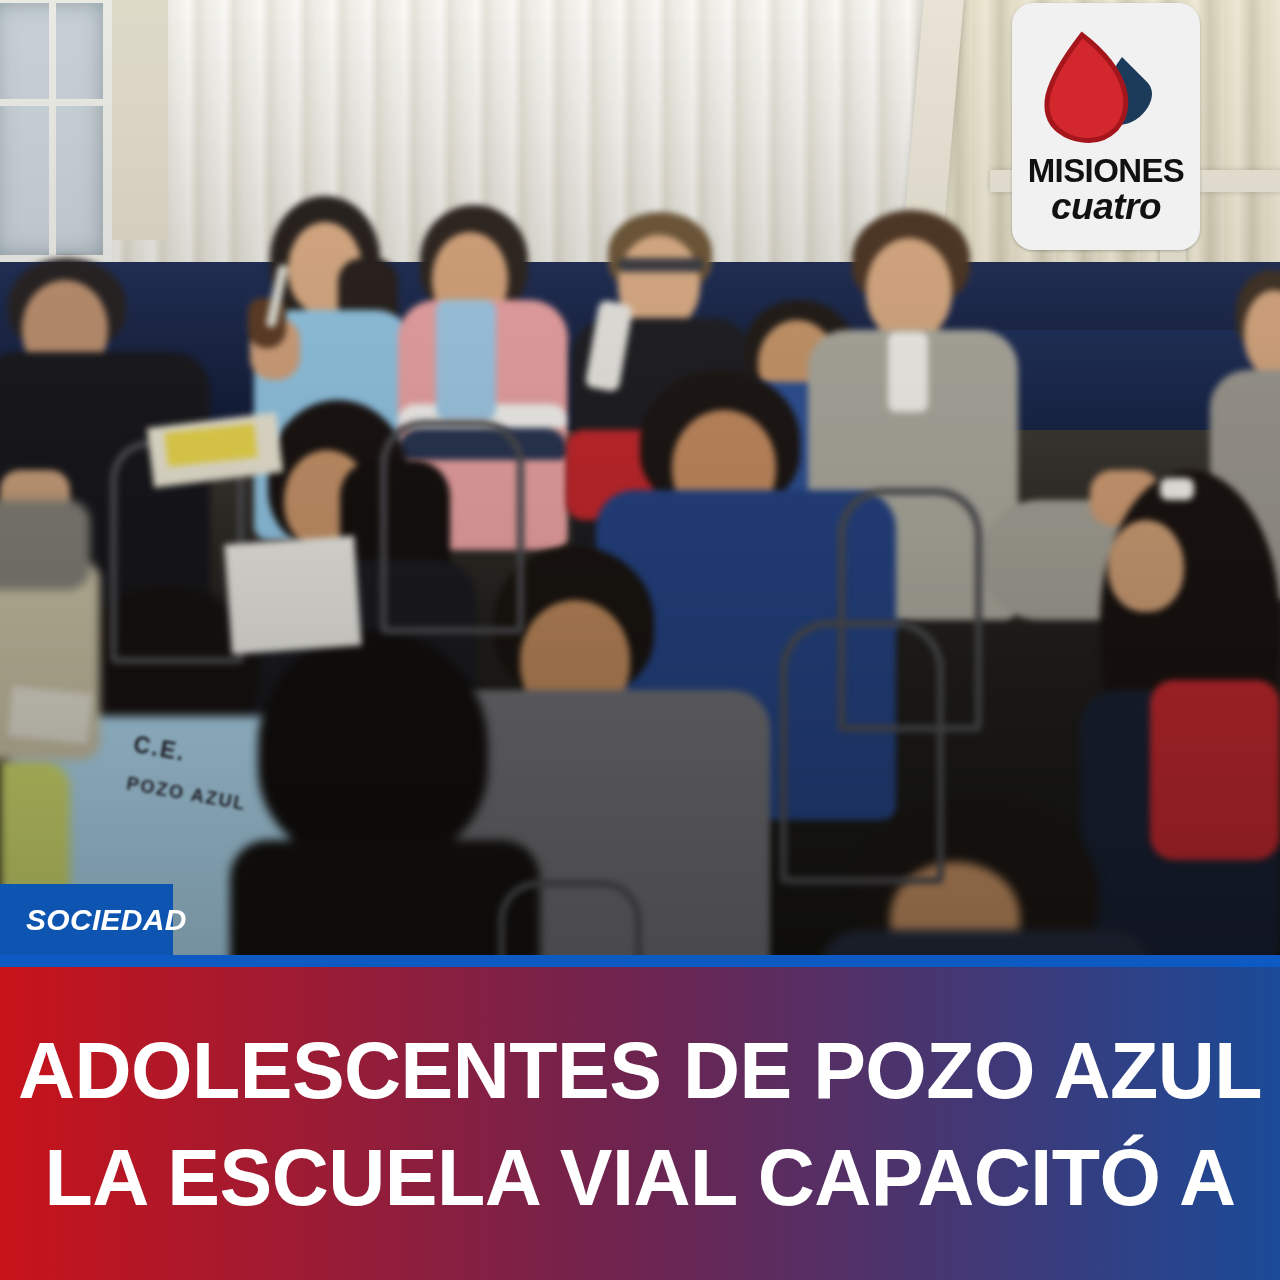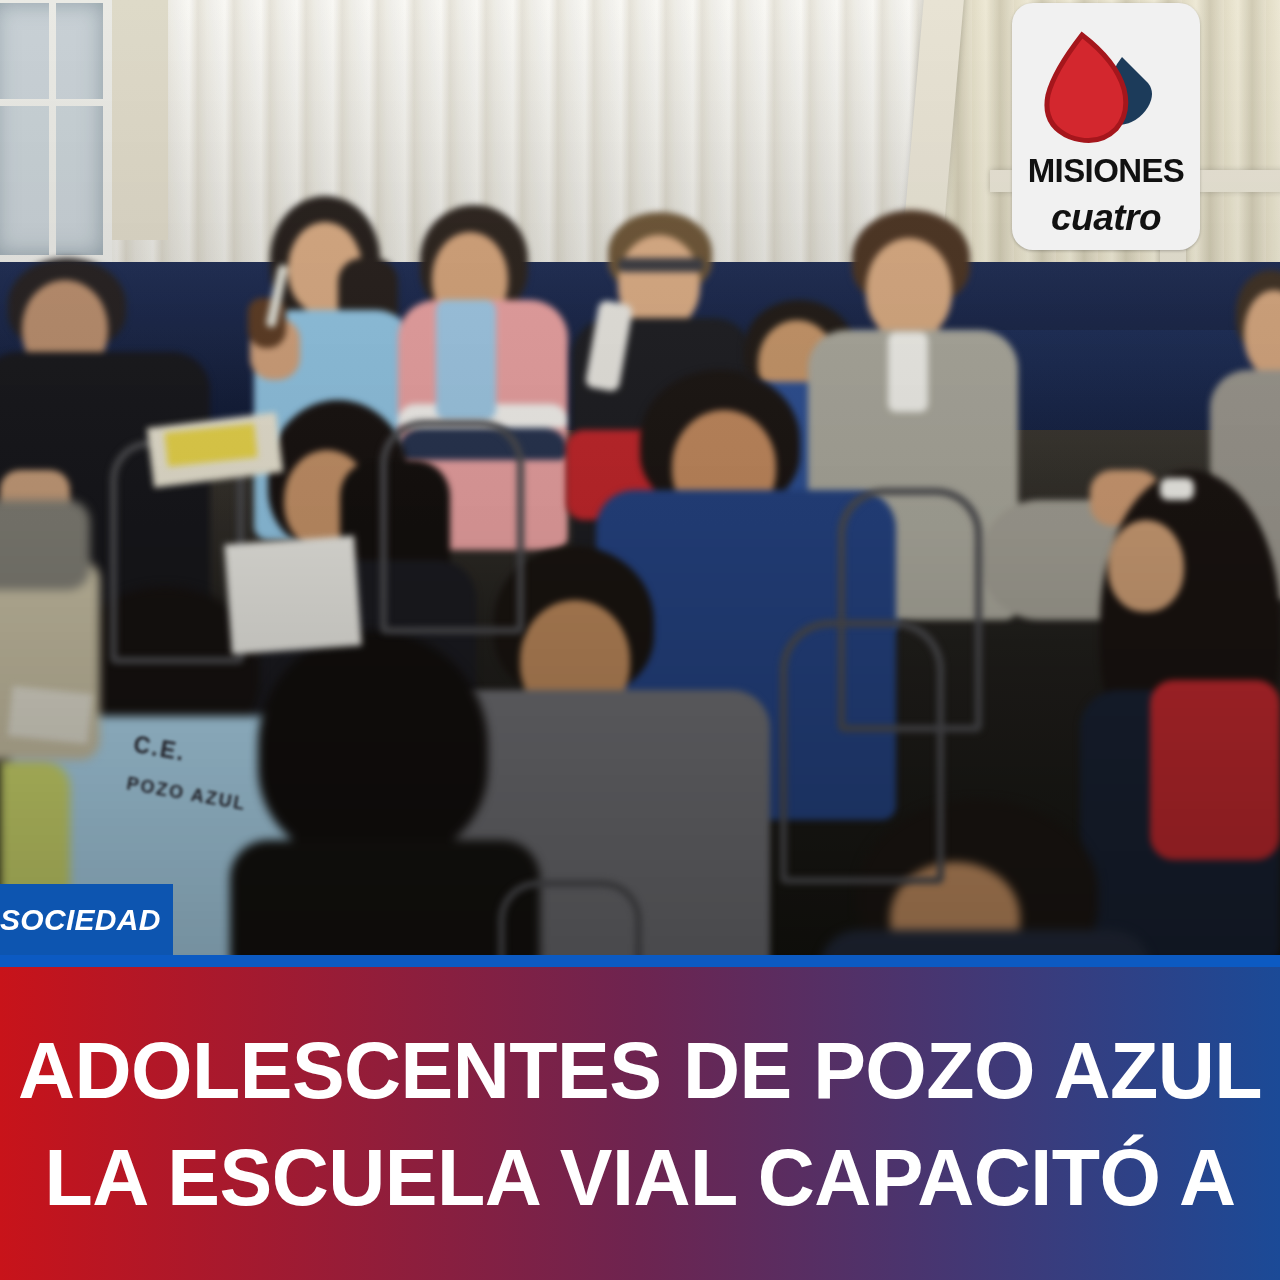--- a/index.html
+++ b/index.html
@@ -130,20 +130,21 @@
     display: flex;
     align-items: center;
     z-index: 40;
   }
   .badge-label {
     color: #ffffff;
     font-weight: bold;
     font-style: italic;
     font-size: 30px;
     letter-spacing: .3px;
+    padding-left: 26px;
     line-height: 1;
     white-space: nowrap;
   }
 
   
   .strip {
     position: absolute;
     left: 0;
     top: 955px;
     width: 1280px;
@@ -202,21 +203,21 @@
     color: #111111;
     line-height: 1;
     margin-top: 8px;
   }
   .logo-subword {
     font-weight: bold;
     font-style: italic;
     font-size: 37px;
     color: #111111;
     line-height: 1;
-    margin-top: 12px;
+    margin-top: 1px;
     letter-spacing: -0.5px;
   }
 </style>
 </head>
 <body>
 
 <div id="card">
 
   <div class="photo">
 

